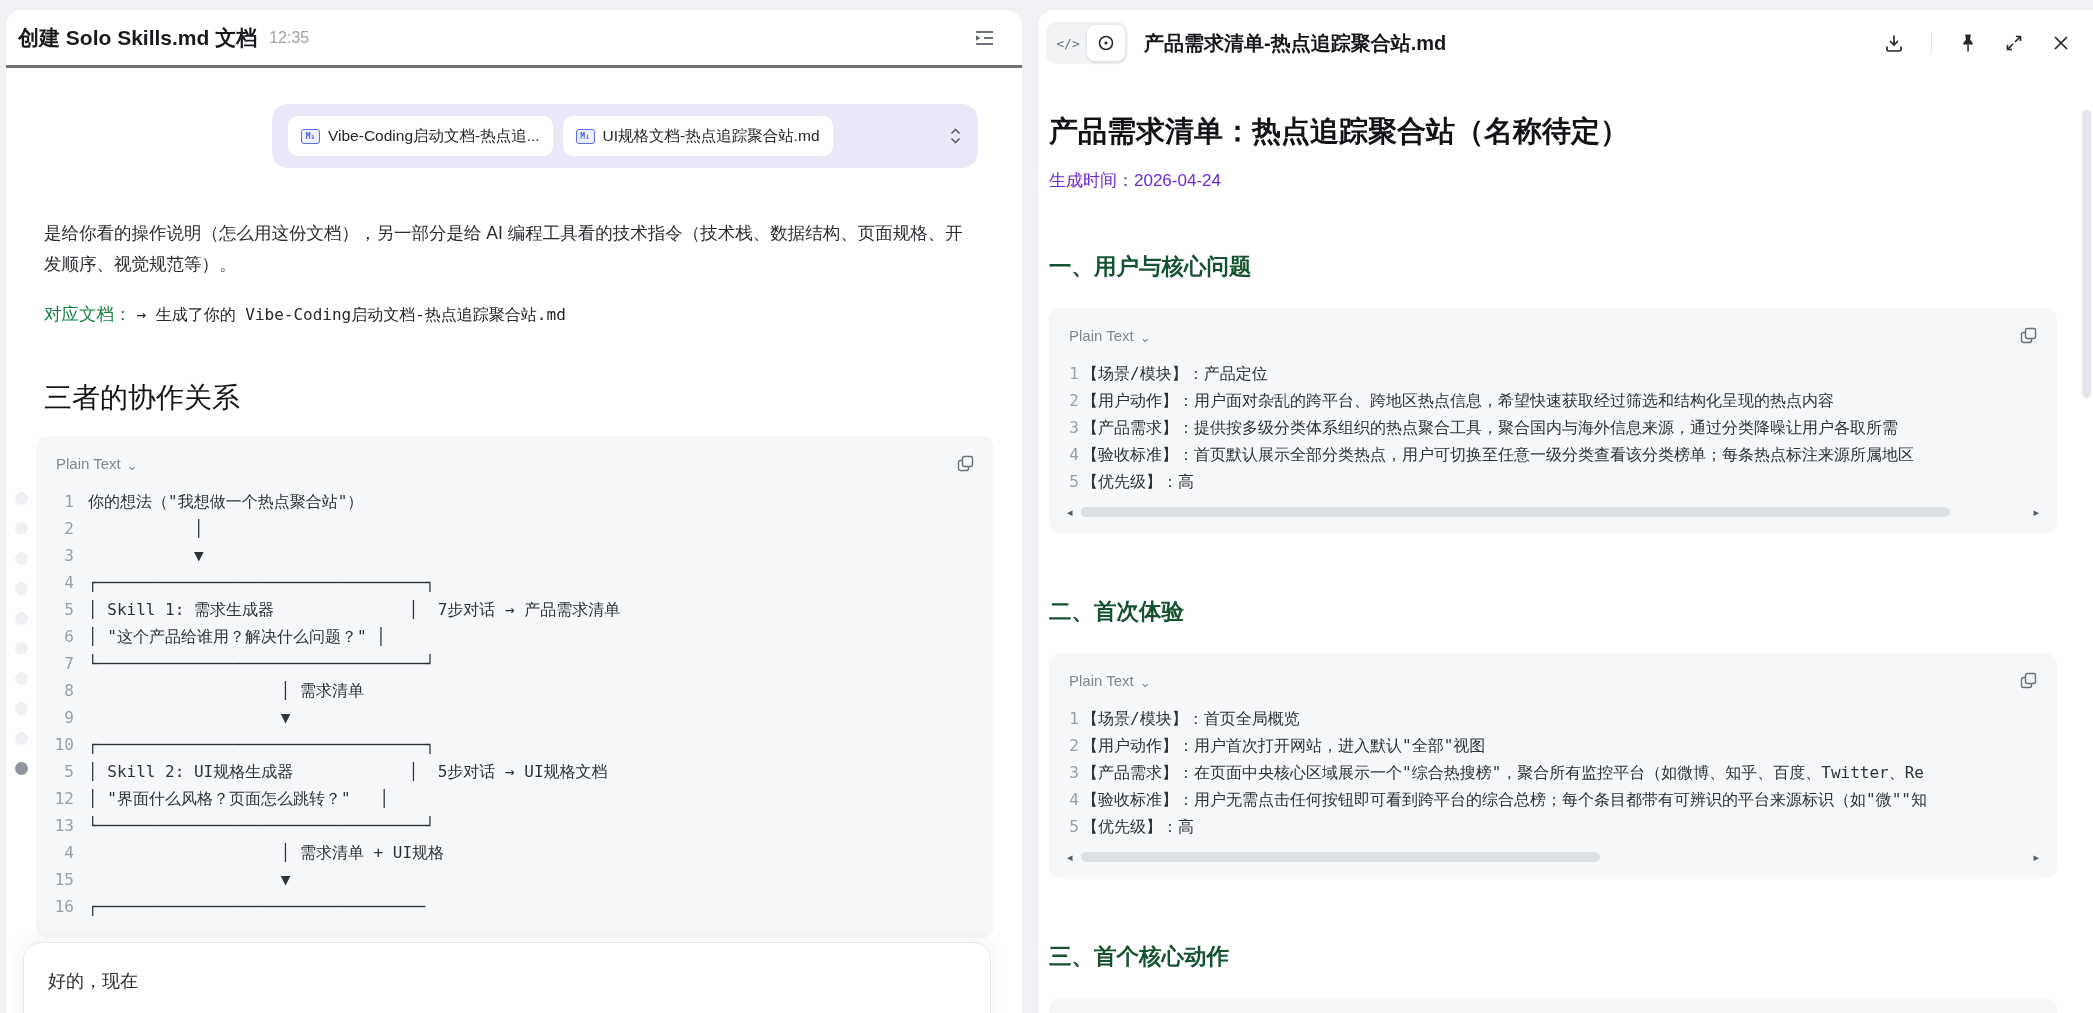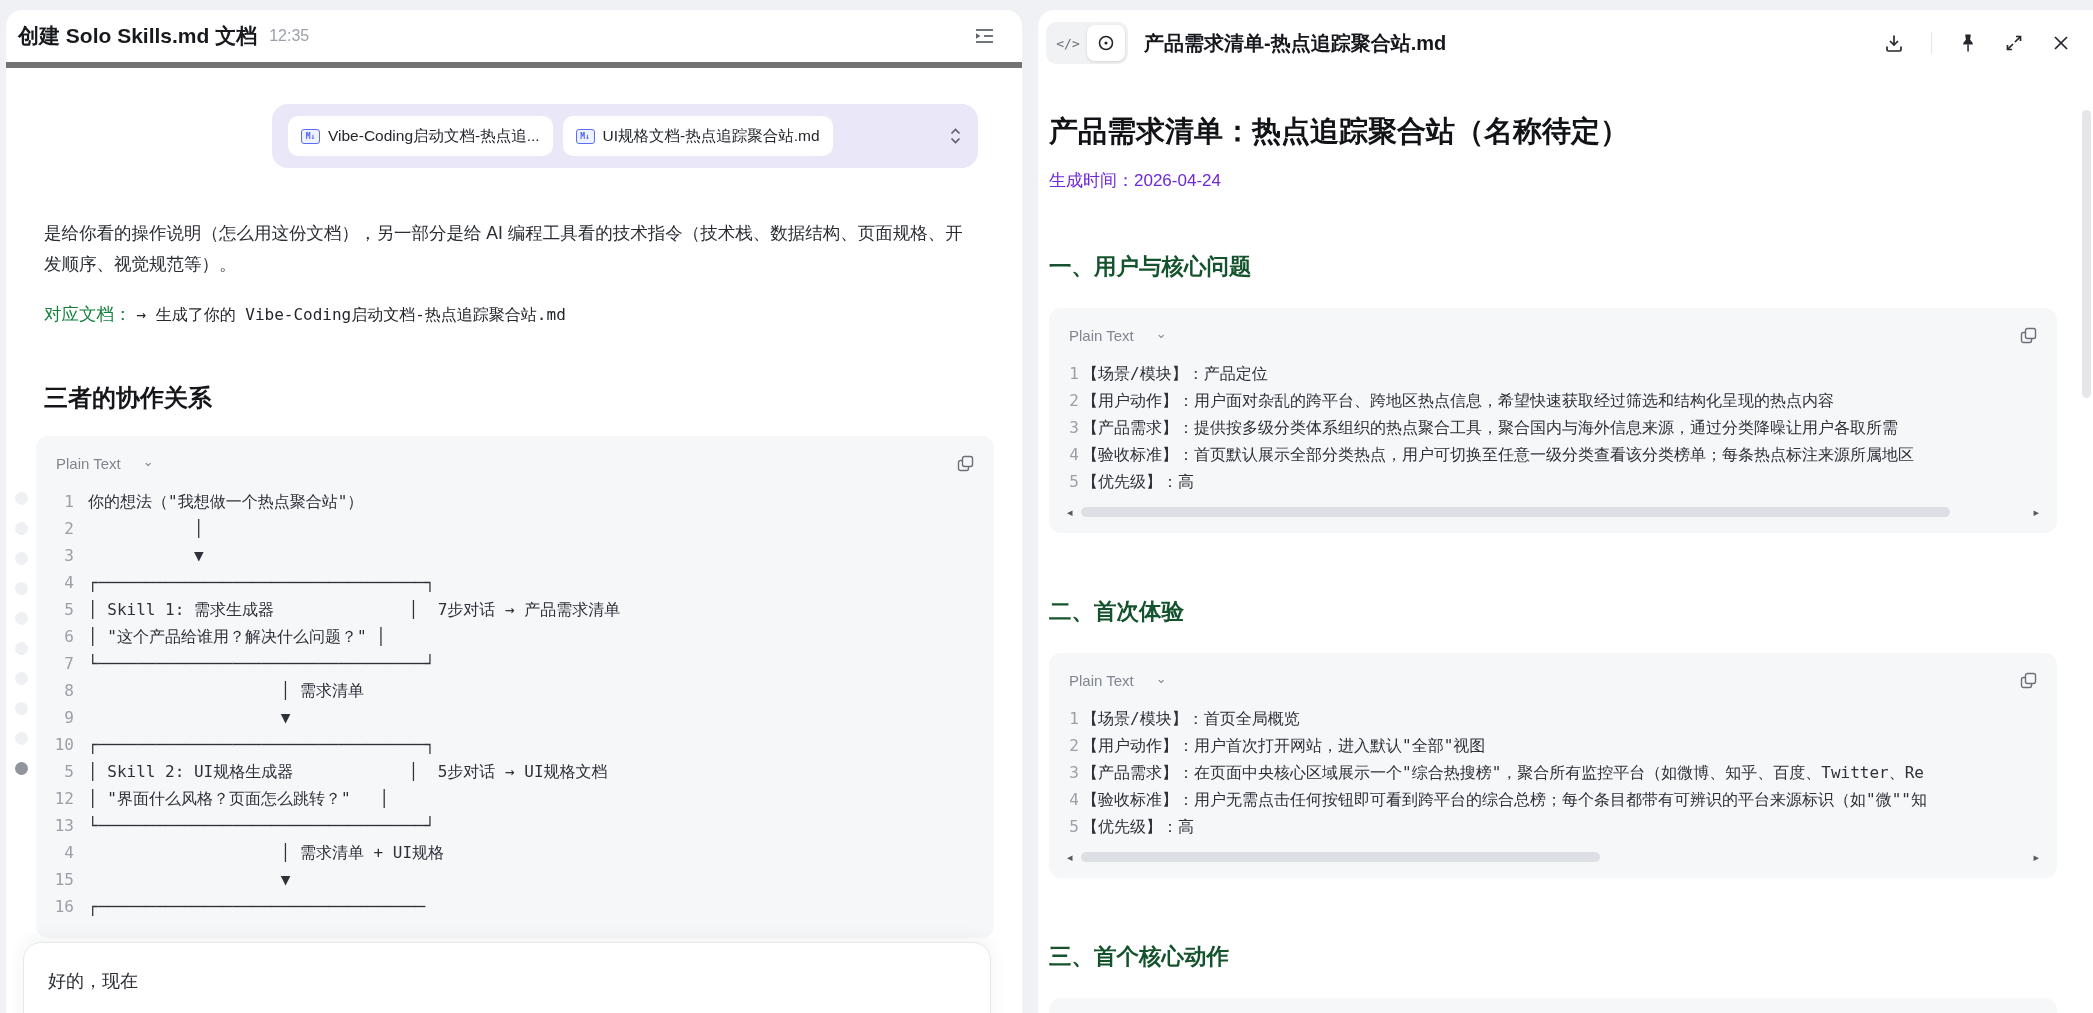--- a/index.html
+++ b/index.html
@@ -10,21 +10,21 @@
     color:#23262b;
     position:relative;
   }
   
   .left-card {
     position:absolute; left:6px; top:10px; width:1016px; bottom:-24px;
     background:#ffffff; border-radius:16px;
   }
   .chat-header {
     height:58px; display:flex; align-items:center;
-    padding:0 24px 0 12px; border-bottom:6px solid #737373;
+    padding:0 24px 0 12px; border-bottom:3px solid #737373;
   }
   .chat-title { font-size:21px; font-weight:700; color:#17191d; }
   .chat-time { font-size:16px; color:#9ca1a9; margin-left:12px; }
   .outline-btn { margin-left:auto; width:28px; height:28px; display:flex; align-items:center; justify-content:center; cursor:pointer; color:#5f646c; }
 
   .timeline-rail { position:absolute; left:0; top:482px; width:30px; display:flex; flex-direction:column; align-items:center; gap:17px; }
   .dot { width:13px; height:13px; border-radius:50%; background:#eef0f3; }
   .dot.active { background:#90949c; }
 
   .chat-body { padding:0 44px 0 38px; }
@@ -46,28 +46,28 @@
     font-size:8px; font-weight:700; display:flex; align-items:center; justify-content:center;
     font-family:"DejaVu Sans Mono", monospace;
   }
   .bubble-expander { margin-left:auto; color:#5a5f68; display:flex; align-items:center; cursor:pointer; }
 
   .para { margin-top:50px; font-size:17.5px; line-height:31px; color:#2a2d33; }
   .doc-ref { margin-top:20px; font-size:17.5px; line-height:29px; }
   .doc-ref .lbl { font-weight:400; color:#15803d; }
   .doc-ref .ref { font-family:"DejaVu Sans Mono", monospace; font-size:16px; color:#23262b; }
 
-  .h2-left { margin-top:52px; font-size:24px; line-height:33px; font-weight:700; color:#14161a; }
+  .h2-left { margin-top:52px; font-size:28px; line-height:33px; font-weight:400; color:#14161a; }
 
   .code-card {
     margin-top:22px; margin-left:-8px; width:958px;
     background:#f6f7f9; border-radius:12px; overflow:hidden; padding-bottom:18px;
   }
   .code-card-header { display:flex; align-items:center; padding:16px 20px 0 20px; height:38px; }
-  .lang-sel { display:flex; align-items:flex-start; gap:22px; color:#80868f; font-size:15px; cursor:pointer; }
+  .lang-sel { display:flex; align-items:flex-end; gap:6px; color:#80868f; font-size:15px; cursor:pointer; }
   .lang-caret { font-size:13px; line-height:1; color:#80868f; }
   .copy-btn { margin-left:auto; color:#6a6f78; cursor:pointer; display:flex; }
 
   .code-lines { padding-top:14px; }
   .code-line { display:flex; line-height:27px; font-family:"DejaVu Sans Mono", monospace; font-size:16px; white-space:pre; }
   .code-line .ln { width:38px; padding-left:12px; text-align:right; color:#9aa0a8; flex:none; }
   .code-line .lc { margin-left:14px; color:#2d3138; }
 
   .composer {
     position:absolute; left:17px; width:968px; top:932px; height:130px;

